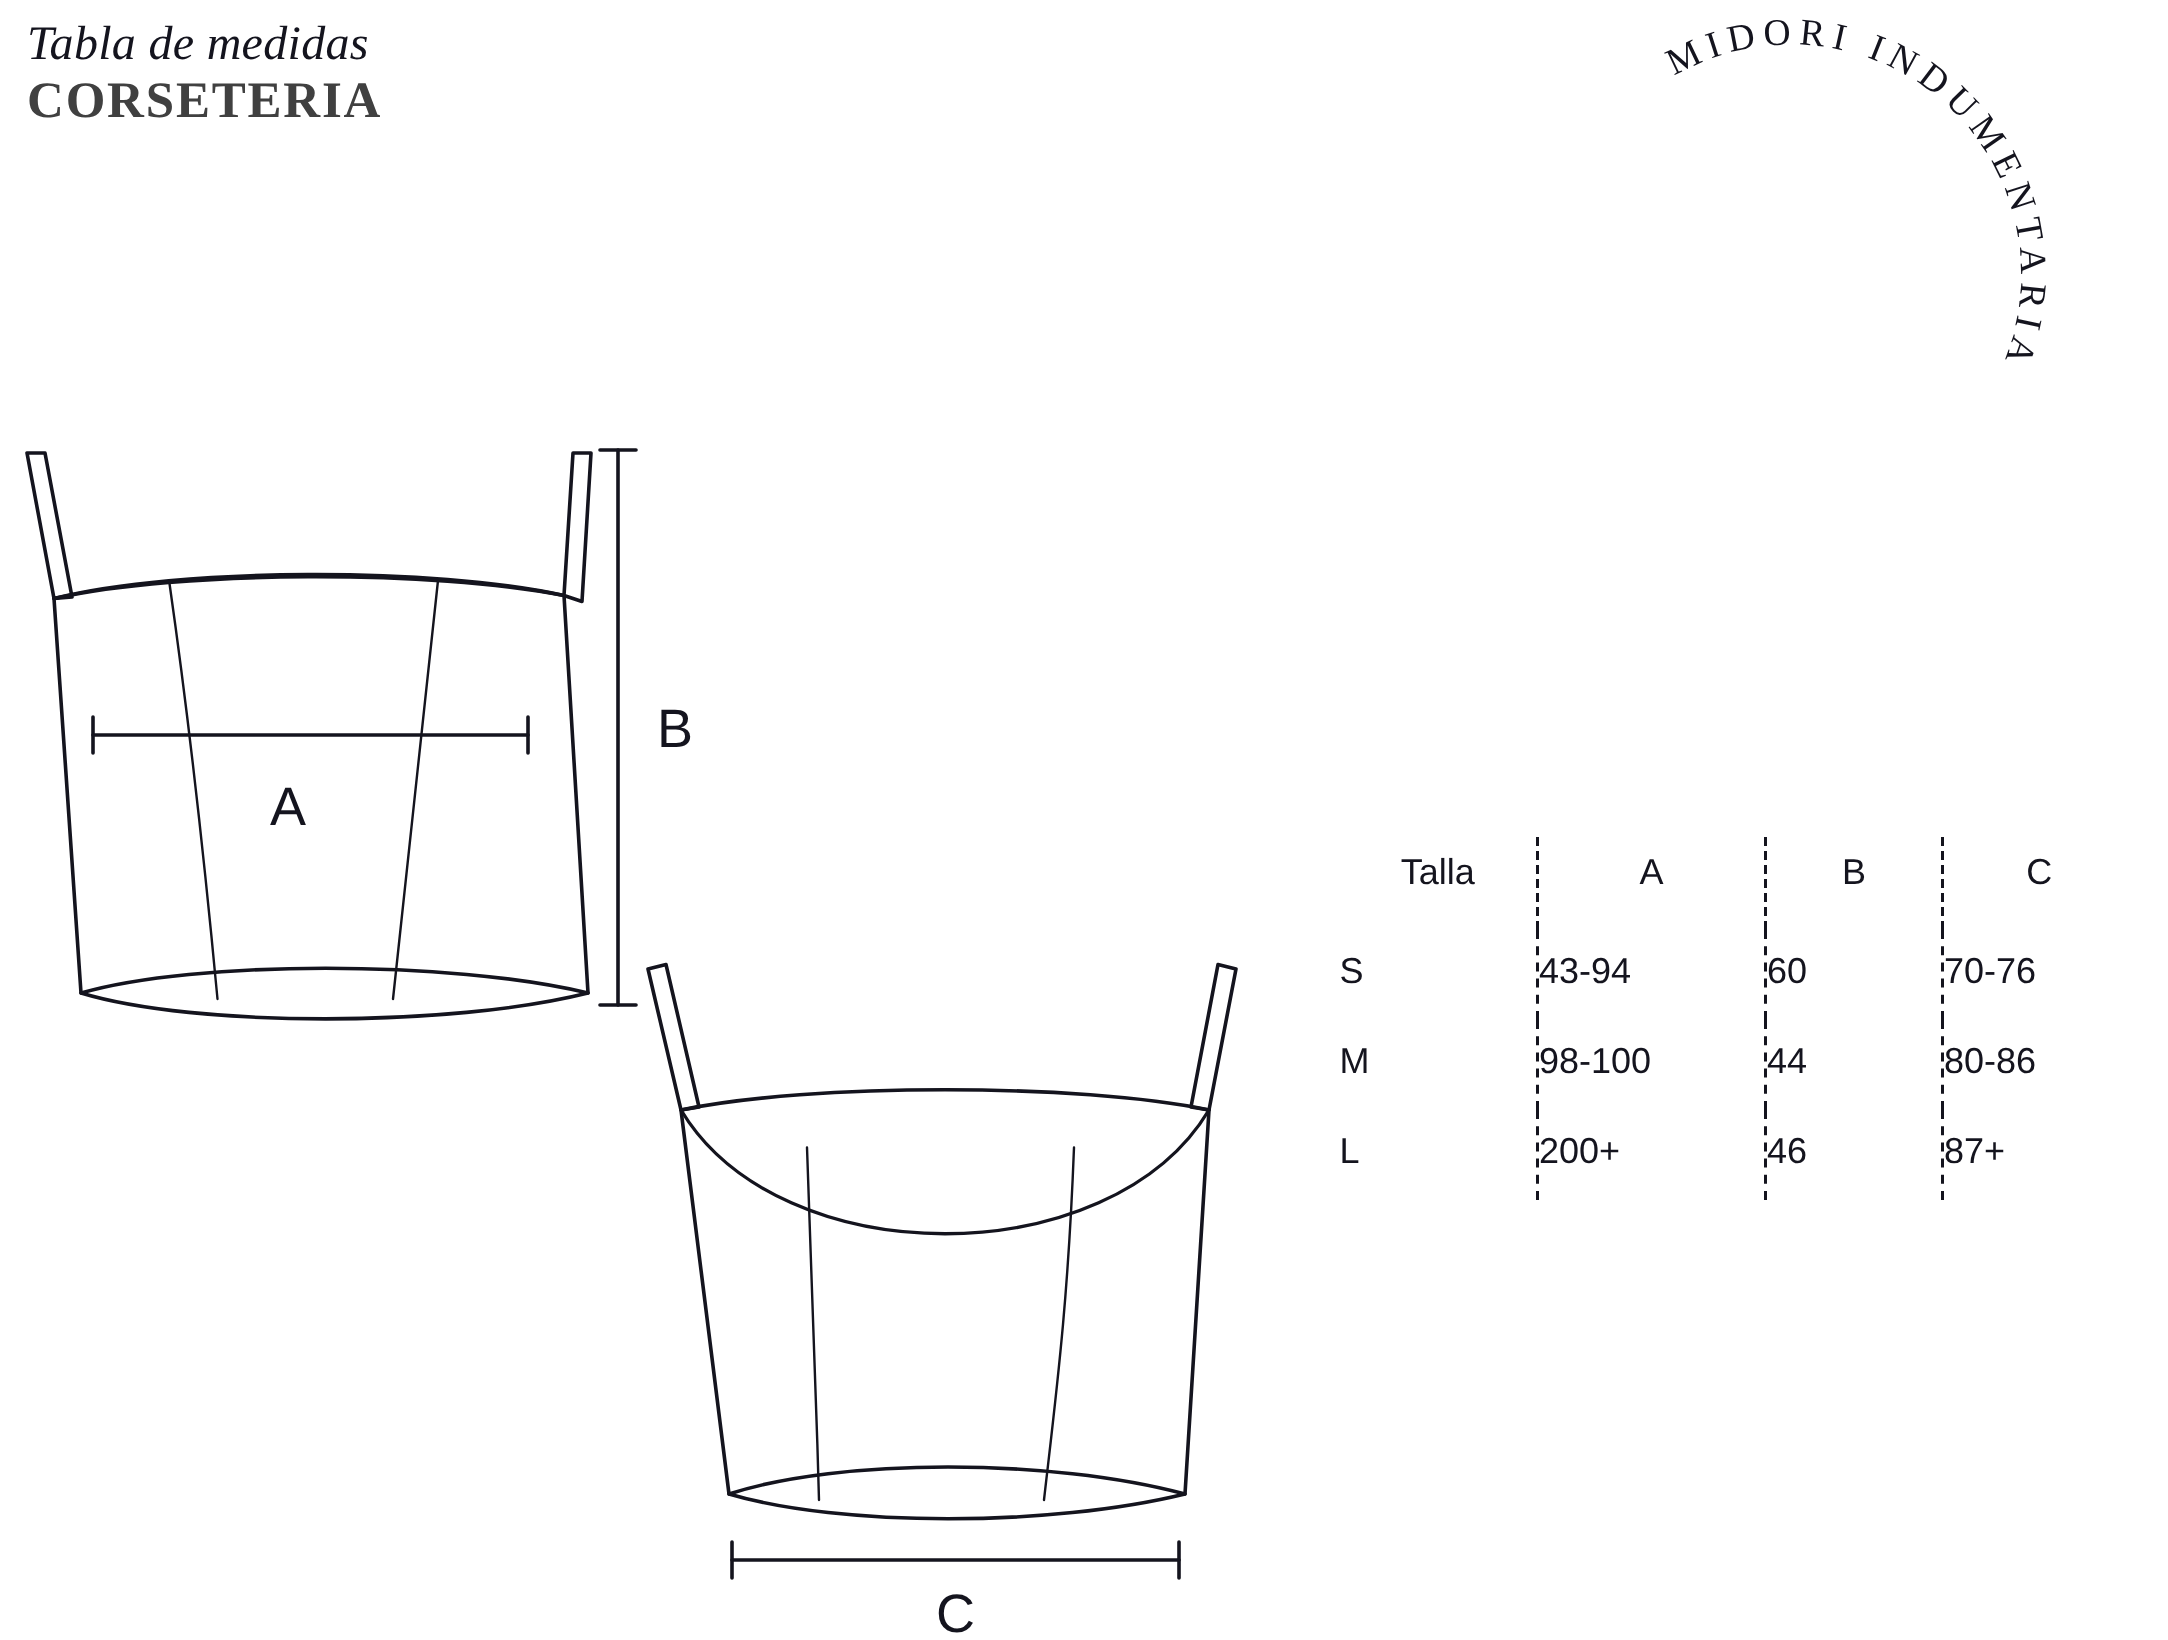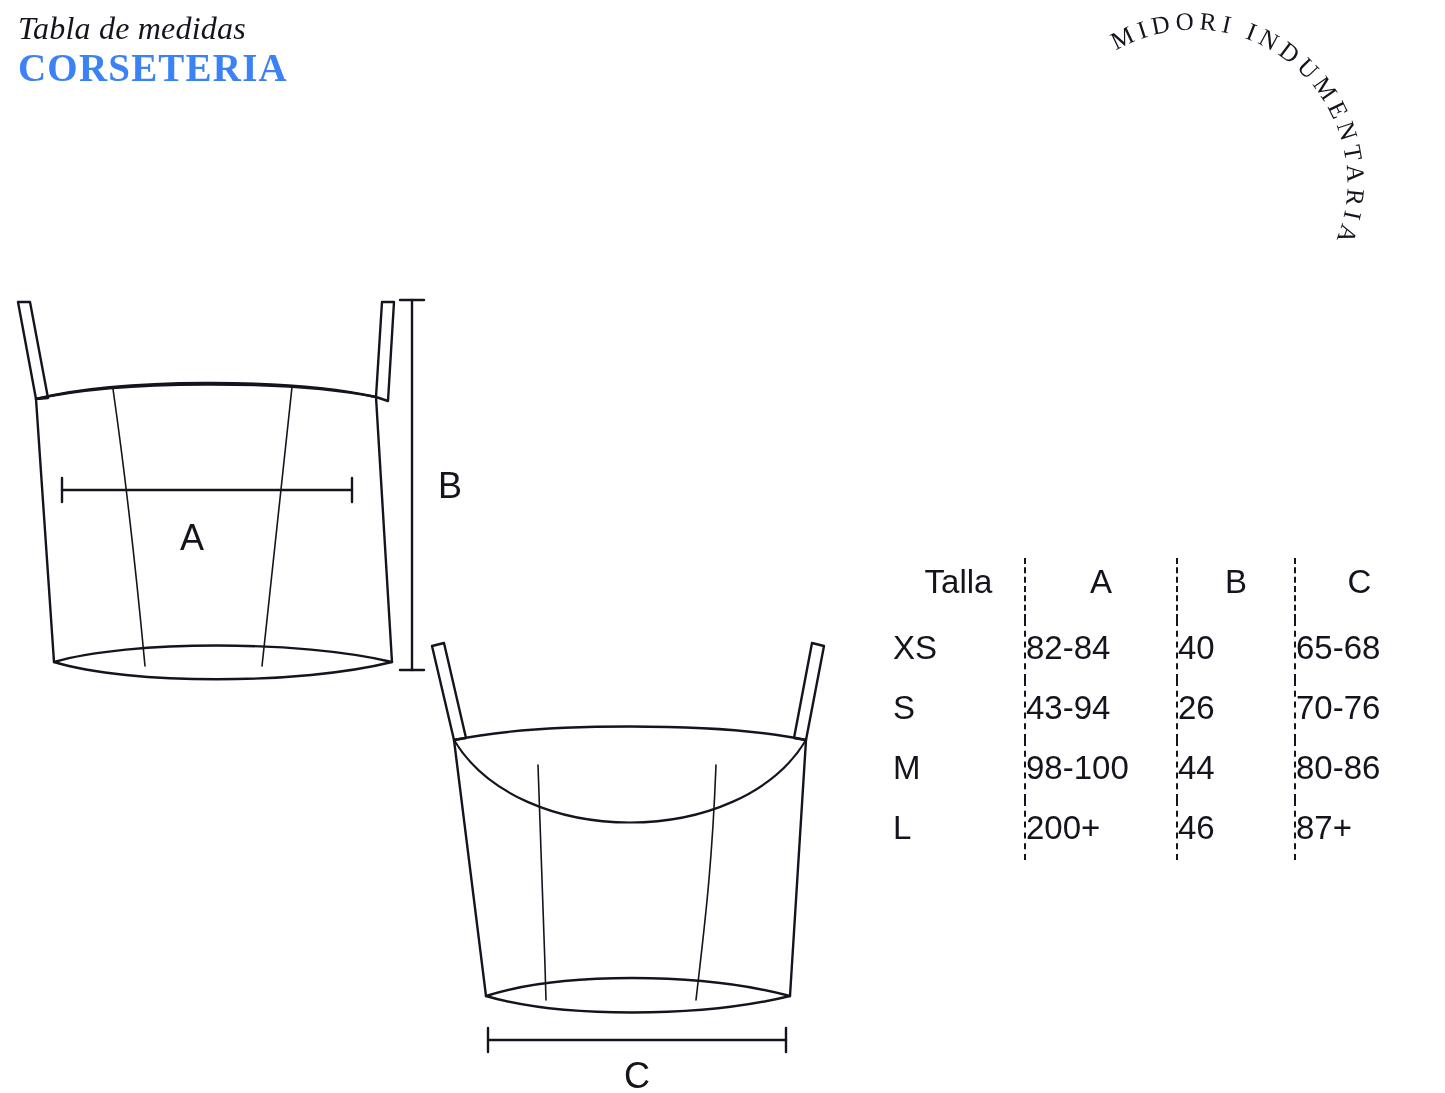--- a/index.html
+++ b/index.html
@@ -31,24 +31,24 @@
     font-family: "Liberation Serif", serif;
     font-style: italic;
     font-size: 32px;
     line-height: 40px;
     color: #14141e;
     letter-spacing: 0.2px;
   }
   .heading-line2 {
     font-family: "Liberation Serif", serif;
     font-weight: bold;
-    font-size: 39px;
+    font-size: 34px;
     line-height: 40px;
     letter-spacing: 1.2px;
-    color: #3b82f6;
+    color: #404040;
   }
 
   
   .brand {
     position: absolute;
     left: 1090px;
     top: 10px;
     width: 330px;
     height: 330px;
   }
@@ -90,21 +90,21 @@
   table.sizes {
     border-collapse: collapse;
     width: 100%;
     font-size: 25px;
     color: #14141e;
   }
   table.sizes th,
   table.sizes td {
     font-weight: normal;
     padding: 14px 0 18px 0;
-    font-size: 33px;
+    font-size: 24px;
     line-height: 28px;
     white-space: nowrap;
   }
   table.sizes th {
     padding-top: 10px;
     padding-bottom: 24px;
   }
   
   table.sizes th:not(:first-child),
   table.sizes td:not(:first-child) {
@@ -216,29 +216,23 @@
       <thead>
         <tr>
           <th>Talla</th>
           <th>A</th>
           <th>B</th>
           <th>C</th>
         </tr>
       </thead>
       <tbody>
         <tr>
-          <td>XS</td>
-          <td>82-84</td>
-          <td>40</td>
-          <td>65-68</td>
-        </tr>
-        <tr>
           <td>S</td>
           <td>43-94</td>
-          <td>26</td>
+          <td>60</td>
           <td>70-76</td>
         </tr>
         <tr>
           <td>M</td>
           <td>98-100</td>
           <td>44</td>
           <td>80-86</td>
         </tr>
         <tr>
           <td>L</td>

